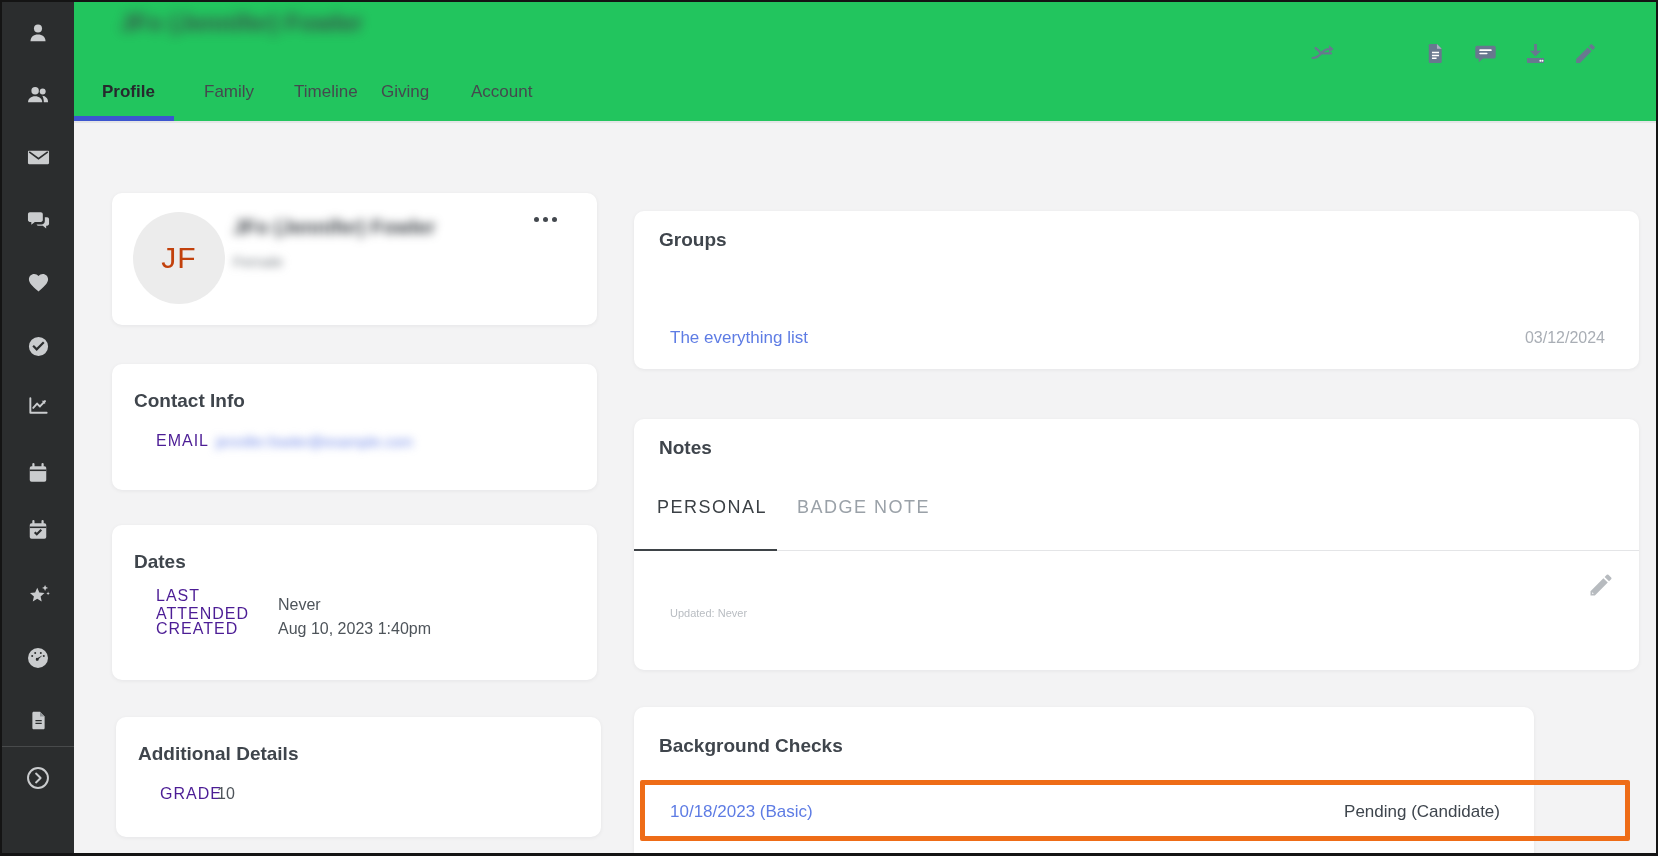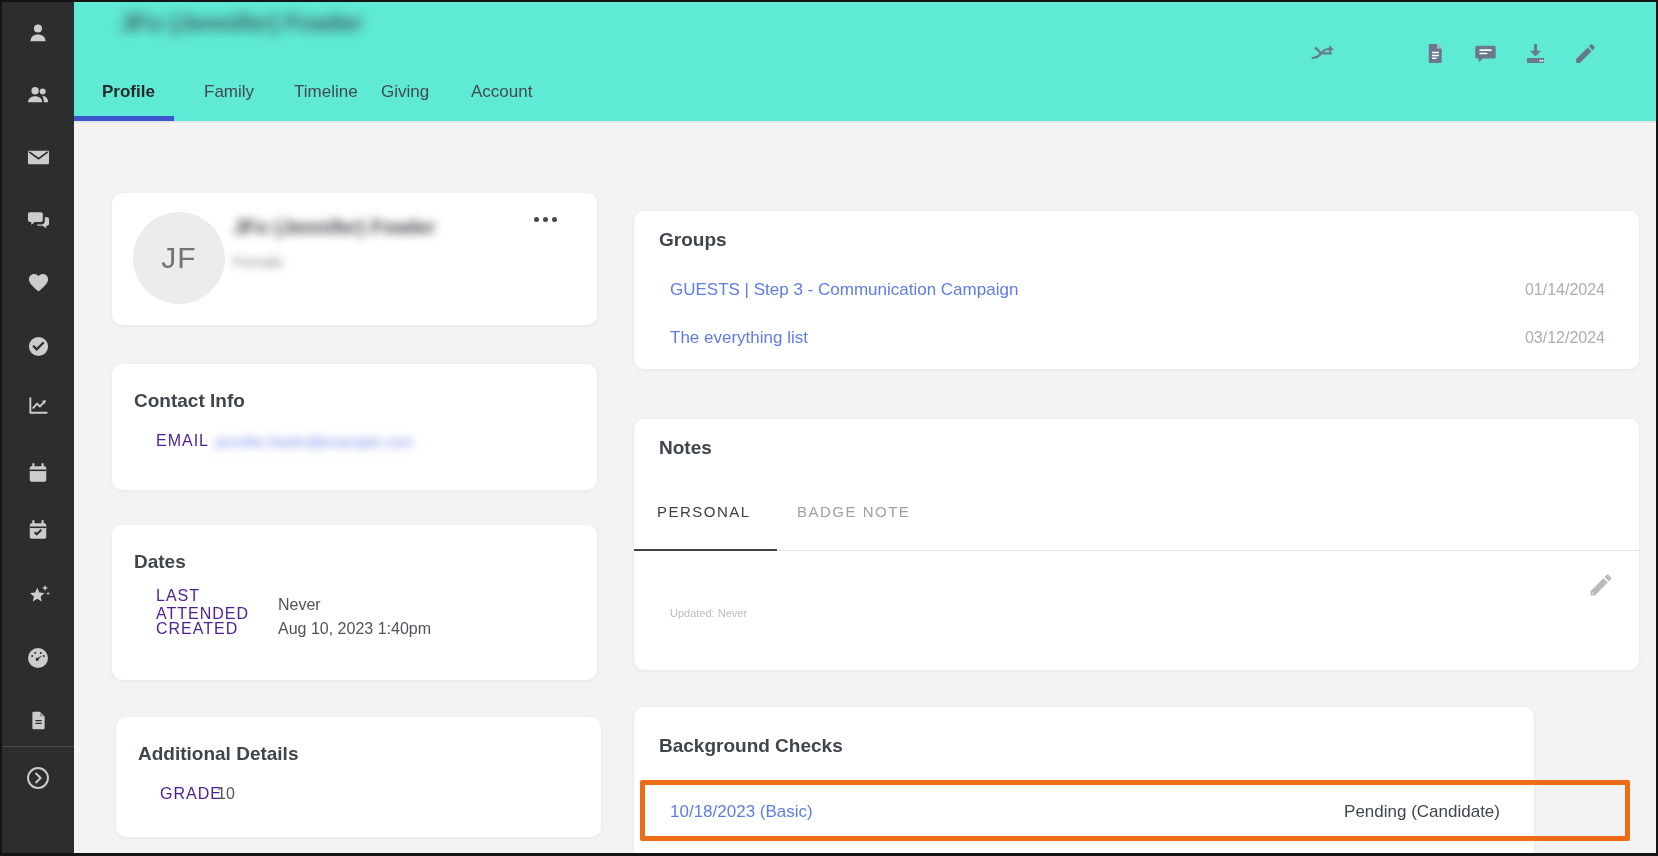--- a/index.html
+++ b/index.html
@@ -7,41 +7,41 @@
   .page { position:relative; width:1658px; height:856px; background:#f3f3f4;
           border:2px solid #141414; border-bottom-width:3px; overflow:hidden; }
 
   
   .sidebar { position:absolute; left:0; top:0; bottom:0; width:72px; background:#2b2d2e; z-index:5; }
   .side-icon { position:absolute; left:50%; transform:translateX(-50%); width:26px; height:26px;
                display:flex; align-items:center; justify-content:center; cursor:pointer; }
   .side-divider { position:absolute; left:0; right:0; top:744px; height:1px; background:rgba(255,255,255,.14); }
 
   
-  .topbar { position:absolute; left:72px; top:0; right:0; height:121px; background:#5eead4; }
+  .topbar { position:absolute; left:72px; top:0; right:0; height:121px; background:#22c55e; }
   .page-title { position:absolute; left:46px; top:7px; font-size:24px; font-weight:700; color:#3c4147;
                 filter:blur(6px); opacity:.9; white-space:nowrap; }
   .actions { position:absolute; top:38px; right:58px; display:flex; align-items:center; }
   .action-btn { width:26px; height:26px; margin-left:24px; display:flex; align-items:center; justify-content:center; cursor:pointer; }
   .action-btn.first { margin-right:62px; }
   .tabs { position:absolute; left:0; top:80px; height:30px; }
   .tab { position:absolute; top:0; font-size:17px; color:#45494e; cursor:pointer; white-space:nowrap; }
   .tab.active { color:#26292d; font-weight:700; }
   .tab-underline { position:absolute; left:0; top:114px; width:100px; height:5px; background:#3c55cf; }
   .tab-divider { position:absolute; left:0; right:0; top:119px; height:2px; background:#e4e5e7; }
 
   
   .card { position:absolute; background:#fff; border-radius:10px; box-shadow:0 1px 4px rgba(20,25,35,.06); }
   .card-title { font-size:19px; font-weight:700; color:#3f454c; }
 
   
   .profile-card { left:110px; top:191px; width:485px; height:132px; }
   .avatar { position:absolute; left:21px; top:19px; width:92px; height:92px; border-radius:50%;
             background:#ececec; display:flex; align-items:center; justify-content:center;
-            font-size:30px; color:#737373; letter-spacing:1px; }
+            font-size:30px; color:#c2410c; letter-spacing:1px; }
   .person-name { position:absolute; left:121px; top:23px; font-size:20px; font-weight:700; color:#3a3f45;
                  filter:blur(5px); white-space:nowrap; }
   .person-sub { position:absolute; left:121px; top:60px; font-size:15px; color:#7d8389;
                 filter:blur(4px); white-space:nowrap; }
   .kebab { position:absolute; right:40px; top:24px; display:flex; cursor:pointer; }
   .kebab i { width:5px; height:5px; border-radius:50%; background:#43484e; margin-left:4px; }
 
   .contact-card { left:110px; top:362px; width:485px; height:126px; }
   .dates-card { left:110px; top:523px; width:485px; height:155px; }
   .adddet-card { left:114px; top:715px; width:485px; height:120px; }
@@ -52,21 +52,21 @@
   .blur-link { font-size:15px; color:#6e87e8; filter:blur(4px); white-space:nowrap; }
 
   
   .groups-card { left:632px; top:209px; width:1005px; height:158px; }
   .rcard-title { position:absolute; left:25px; top:18px; }
   .grow { position:absolute; left:36px; right:34px; display:flex; justify-content:space-between; align-items:center; }
   .glink { font-size:17px; color:#5e7ce4; cursor:pointer; text-decoration:none; }
   .gdate { font-size:16px; color:#a9aeb5; }
 
   .notes-card { left:632px; top:417px; width:1005px; height:251px; }
-  .ntab { position:absolute; top:84px; font-size:15px; letter-spacing:1.5px; color:#9aa1a8; cursor:pointer; }
+  .ntab { position:absolute; top:78px; font-size:18px; letter-spacing:1.5px; color:#9aa1a8; cursor:pointer; }
   .ntab.active { color:#3b4045; font-weight:500; }
   .ntab-underline-dark { position:absolute; left:0; top:130px; width:143px; height:2px; background:#3e4347; }
   .ntab-divider { position:absolute; left:143px; right:0; top:131px; height:1px; background:#e4e5e7; }
   .updated { position:absolute; left:36px; top:188px; font-size:11px; color:#b9bdc2; }
   .note-edit { position:absolute; right:24px; top:152px; width:28px; height:28px; cursor:pointer; }
 
   .bg-card { left:632px; top:705px; width:900px; height:148px; border-radius:10px 10px 0 0; }
   .order-btn { position:absolute; right:62px; top:27px; height:39px; padding:0 21px; background:#fff;
                border:1.5px solid #9aa2ae; border-radius:8px; font-size:16.5px; font-weight:700;
                color:#56677e; display:flex; align-items:center; cursor:pointer;
@@ -262,24 +262,20 @@
   <section class="card adddet-card">
     <div class="card-title lcard-title">Additional Details</div>
     <div class="frow" style="top:68px">
       <span class="flabel" style="width:57px">GRADE</span>
       <span class="fvalue">10</span>
     </div>
   </section>
 
   <section class="card groups-card">
     <div class="card-title rcard-title">Groups</div>
-    <div class="grow" style="top:69px">
-      <a class="glink">GUESTS | Step 3 - Communication Campaign</a>
-      <span class="gdate">01/14/2024</span>
-    </div>
     <div class="grow" style="top:117px">
       <a class="glink">The everything list</a>
       <span class="gdate">03/12/2024</span>
     </div>
   </section>
 
   <section class="card notes-card">
     <div class="card-title rcard-title">Notes</div>
     <div class="ntab active" style="left:23px">PERSONAL</div>
     <div class="ntab" style="left:163px">BADGE NOTE</div>

